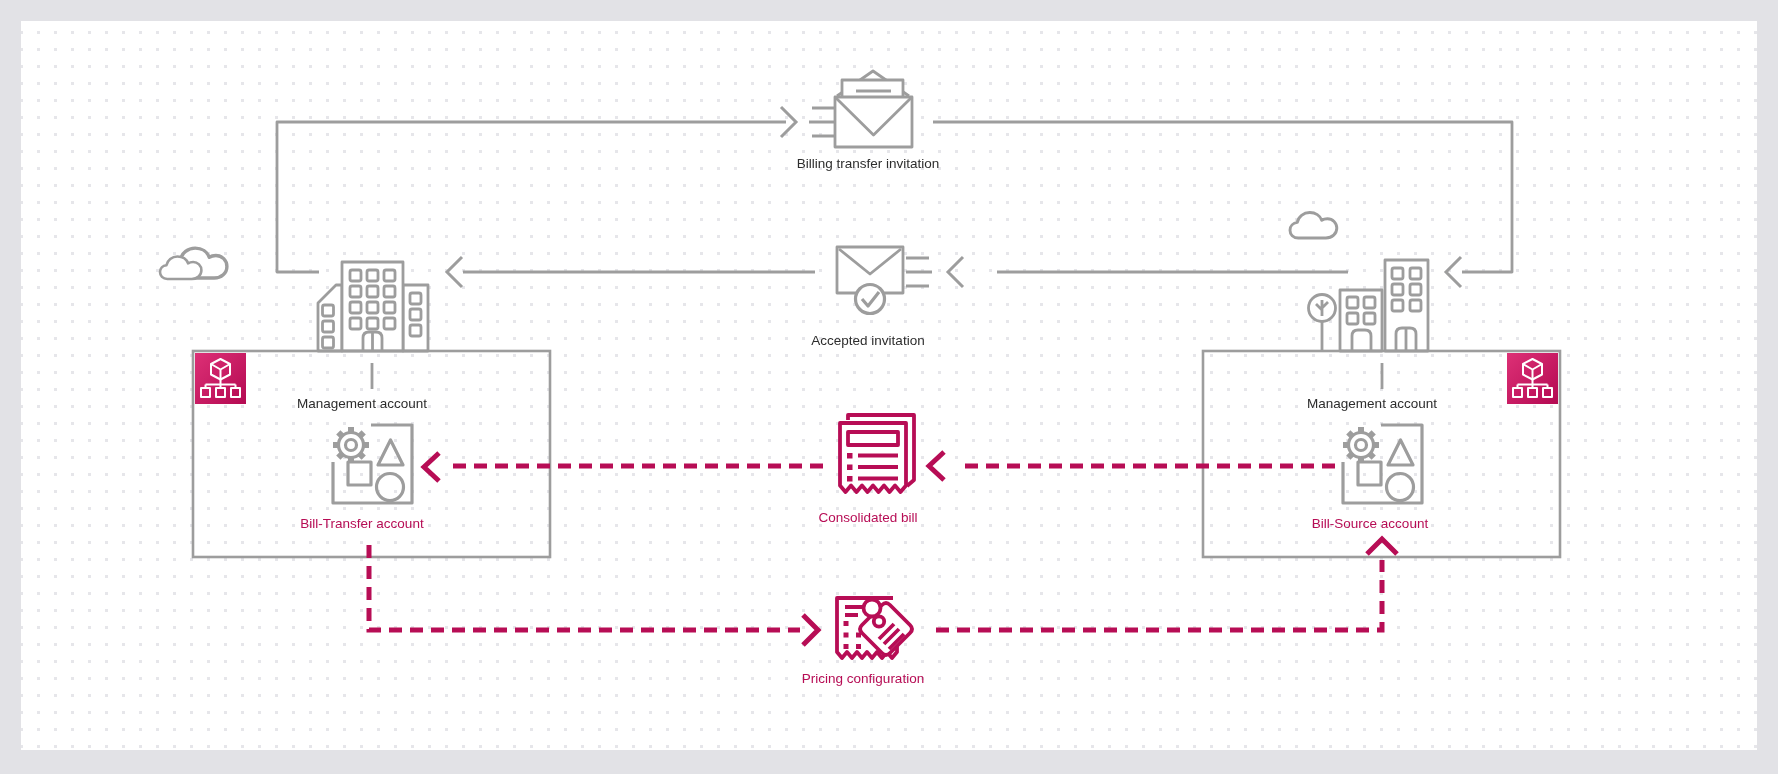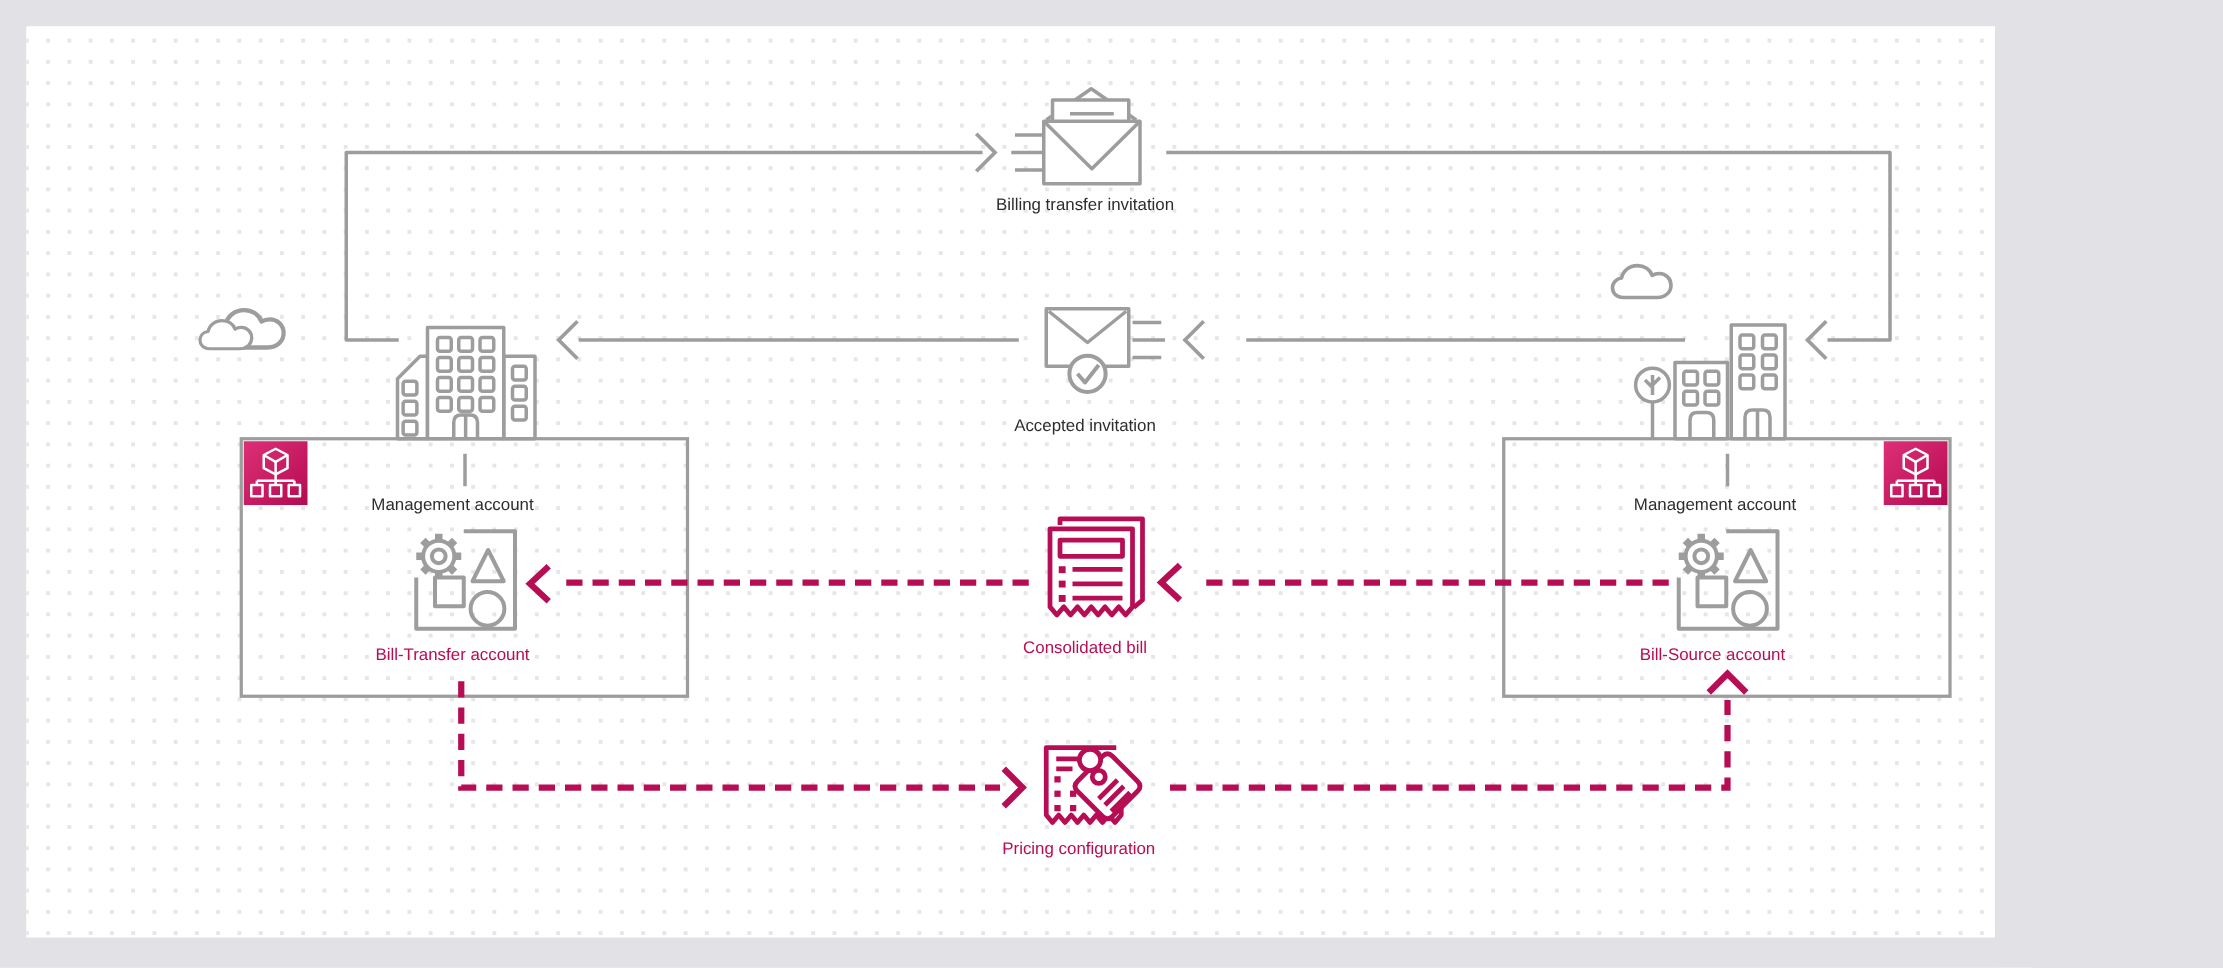--- a/index.html
+++ b/index.html
@@ -1,20 +1,20 @@
 <!DOCTYPE html>
 <html style="--page-bg: #e2e2e6; --canvas-bg: #ffffff; --dot-color: #e6e6ea; --line-gray: #9d9d9d; --text-dark: #2d2d2d; --accent: #b70d55; --org-badge-gradient-start: #dd3076; --org-badge-gradient-end: #b40a52;"><head>
 <meta charset="utf-8">
 <style>
   :root{
     --page-bg:#e2e2e6; --canvas-bg:#ffffff; --dot-color:#e6e6ea;
     --line-gray:#9d9d9d; --text-dark:#2d2d2d; --accent:#b70d55;
   }
   html,body{margin:0;padding:0;background:var(--page-bg);}
-  #screen{position:relative;width:1596px;height:774px;background:var(--page-bg);overflow:hidden;
+  #screen{position:relative;width:1778px;height:774px;background:var(--page-bg);overflow:hidden;
           font-family:"Liberation Sans",sans-serif;}
   #canvas{position:absolute;left:21px;top:21px;width:1736px;height:729px;background:var(--canvas-bg);
           background-image:radial-gradient(circle,var(--dot-color) 1.7px,transparent 1.9px);
           background-size:17px 17px;background-position:9px 3px;}
   #diagram{position:absolute;left:0;top:0;}
   
   .ln{fill:none;stroke:var(--line-gray);stroke-width:2.8;stroke-linejoin:round;}
   .gch{fill:none;stroke:var(--line-gray);stroke-width:3;stroke-linejoin:miter;}
   .icn{fill:#fff;stroke:var(--line-gray);stroke-width:2.8;stroke-linejoin:round;}
   .icn-n{fill:none;stroke:var(--line-gray);stroke-width:2.8;stroke-linejoin:round;}

